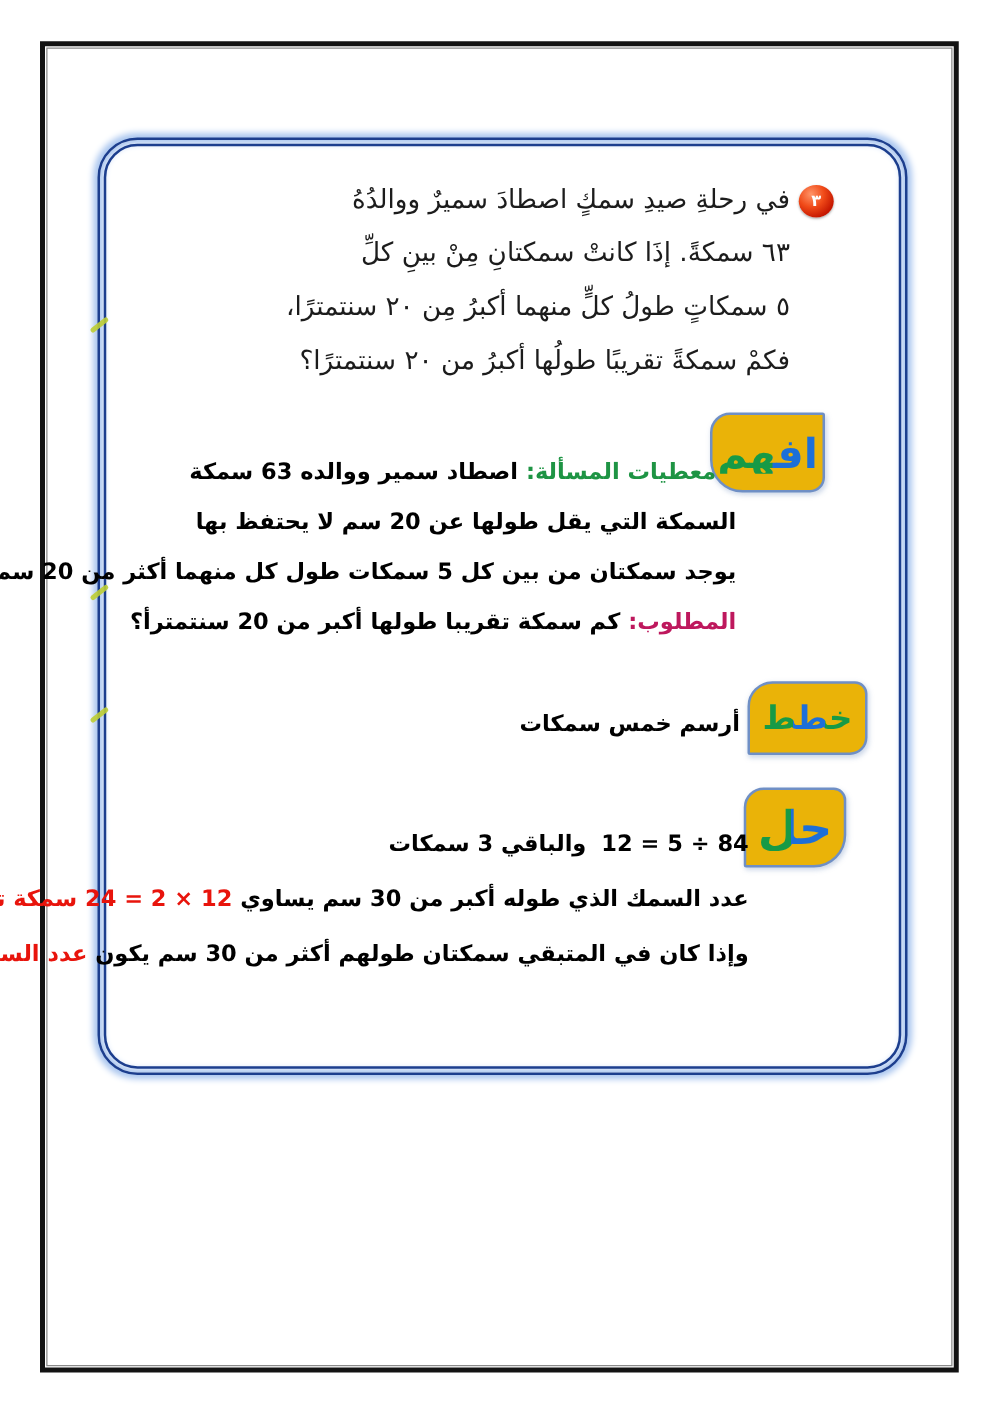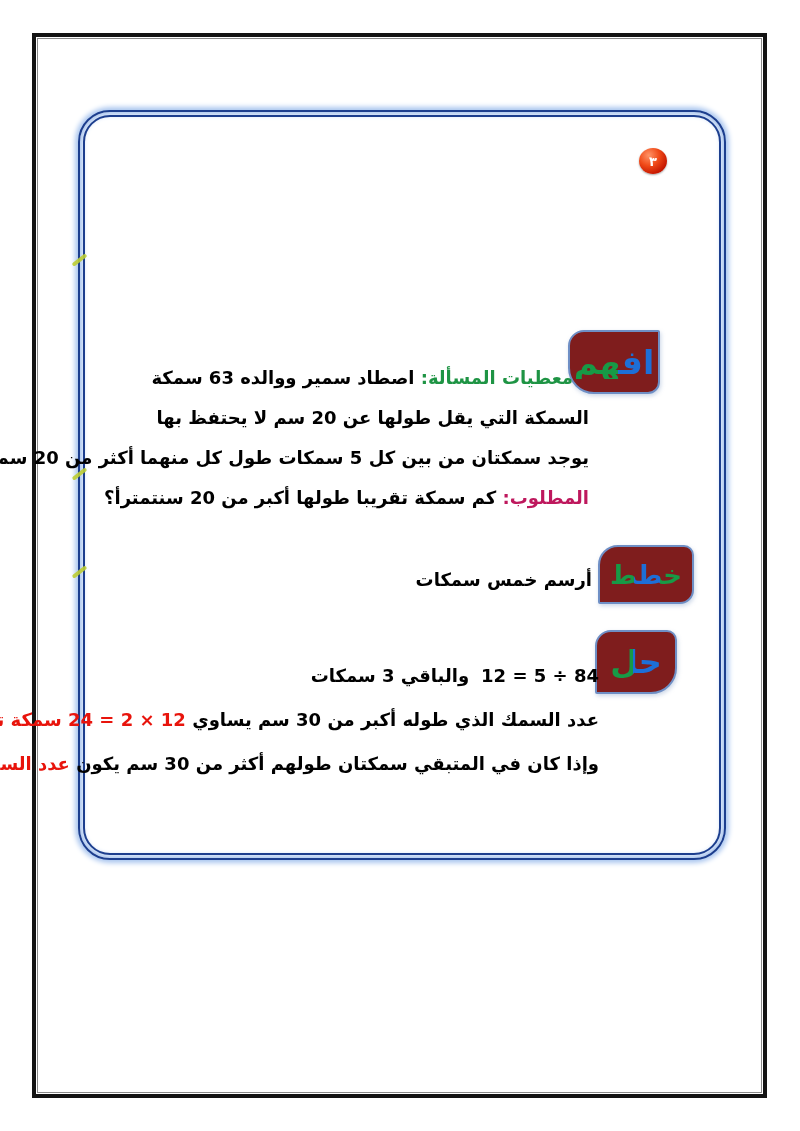--- a/index.html
+++ b/index.html
@@ -40,34 +40,34 @@
     font-size:13px;font-weight:bold;box-shadow:0 1px 2px rgba(0,0,0,.35);
   }
   
   .problem{
     position:absolute;top:26px;right:92px;width:452px;direction:rtl;
     font-size:21px;line-height:43px;color:#1c1c1c;text-align:right;
   }
   .problem .pline{white-space:nowrap;}
   
   .badge{
-    position:absolute;background:#7f1d1d;border:2px solid #6f8fc5;
+    position:absolute;background:#eab308;border:2px solid #6f8fc5;
     display:flex;align-items:center;justify-content:center;
     box-shadow:1px 2px 4px rgba(110,140,190,.35);
   }
   .badge-understand{top:218px;right:64px;width:88px;height:60px;border-radius:16px 2px 12px 26px;}
   .badge-plan{top:433px;right:30px;width:92px;height:55px;border-radius:20px 10px 14px 2px;}
   .badge-solve{top:518px;right:47px;width:78px;height:60px;border-radius:16px 10px 26px 2px;}
   .badge-word{
     font-weight:bold;direction:rtl;line-height:1;
     -webkit-background-clip:text;background-clip:text;color:transparent;
   }
   .badge-understand .badge-word{font-size:33px;background-image:linear-gradient(to left,#1d6fd8 0 45%,#179a46 45% 100%);}
   .badge-plan .badge-word{font-size:26px;background-image:linear-gradient(to left,#179a46 0 30%,#1d6fd8 30% 66%,#179a46 66% 100%);}
-  .badge-solve .badge-word{font-size:32px;background-image:linear-gradient(to left,#1d6fd8 0 55%,#179a46 55% 100%);}
+  .badge-solve .badge-word{font-size:37px;background-image:linear-gradient(to left,#1d6fd8 0 55%,#179a46 55% 100%);}
   
   .sectext{
     position:absolute;direction:rtl;text-align:right;color:#000;
     font-weight:bold;font-size:18px;line-height:40px;white-space:nowrap;
   }
   .understand-text{top:246px;right:135px;}
   .understand-text .u-line1{margin-right:16px;}
   .plan-text{top:448px;right:132px;margin-left:16px;}
   .solve-text{top:542px;right:125px;line-height:44px;}
   .lbl-green{color:#1e9444;}
@@ -85,20 +85,26 @@
 <div class="bluebox">
 
   <div class="tick t1"></div>
   <div class="tick t2"></div>
   <div class="tick t3"></div>
 
   <div class="sphere">
     <span>٣</span>
   </div>
 
+  <div class="problem" dir="rtl">
+    <div class="pline">في رحلةِ صيدِ سمكٍ اصطادَ سميرٌ ووالدُهُ</div>
+    <div class="pline">٦٣ سمكةً. إذَا كانتْ سمكتانِ مِنْ بينِ كلِّ</div>
+    <div class="pline">٥ سمكاتٍ طولُ كلٍّ منهما أكبرُ مِن ٢٠ سنتمترًا،</div>
+    <div class="pline">فكمْ سمكةً تقريبًا طولُها أكبرُ من ٢٠ سنتمترًا؟</div>
+  </div>
 
   <div class="badge badge-understand">
     <span class="badge-word">افهم</span>
   </div>
   <div class="sectext understand-text" dir="rtl">
     <div class="u-line1">
       <span class="lbl-green">معطيات المسألة:</span>
       <span>اصطاد سمير ووالده 63 سمكة</span>
     </div>
     <div>السمكة التي يقل طولها عن 20 سم لا يحتفظ بها</div>

